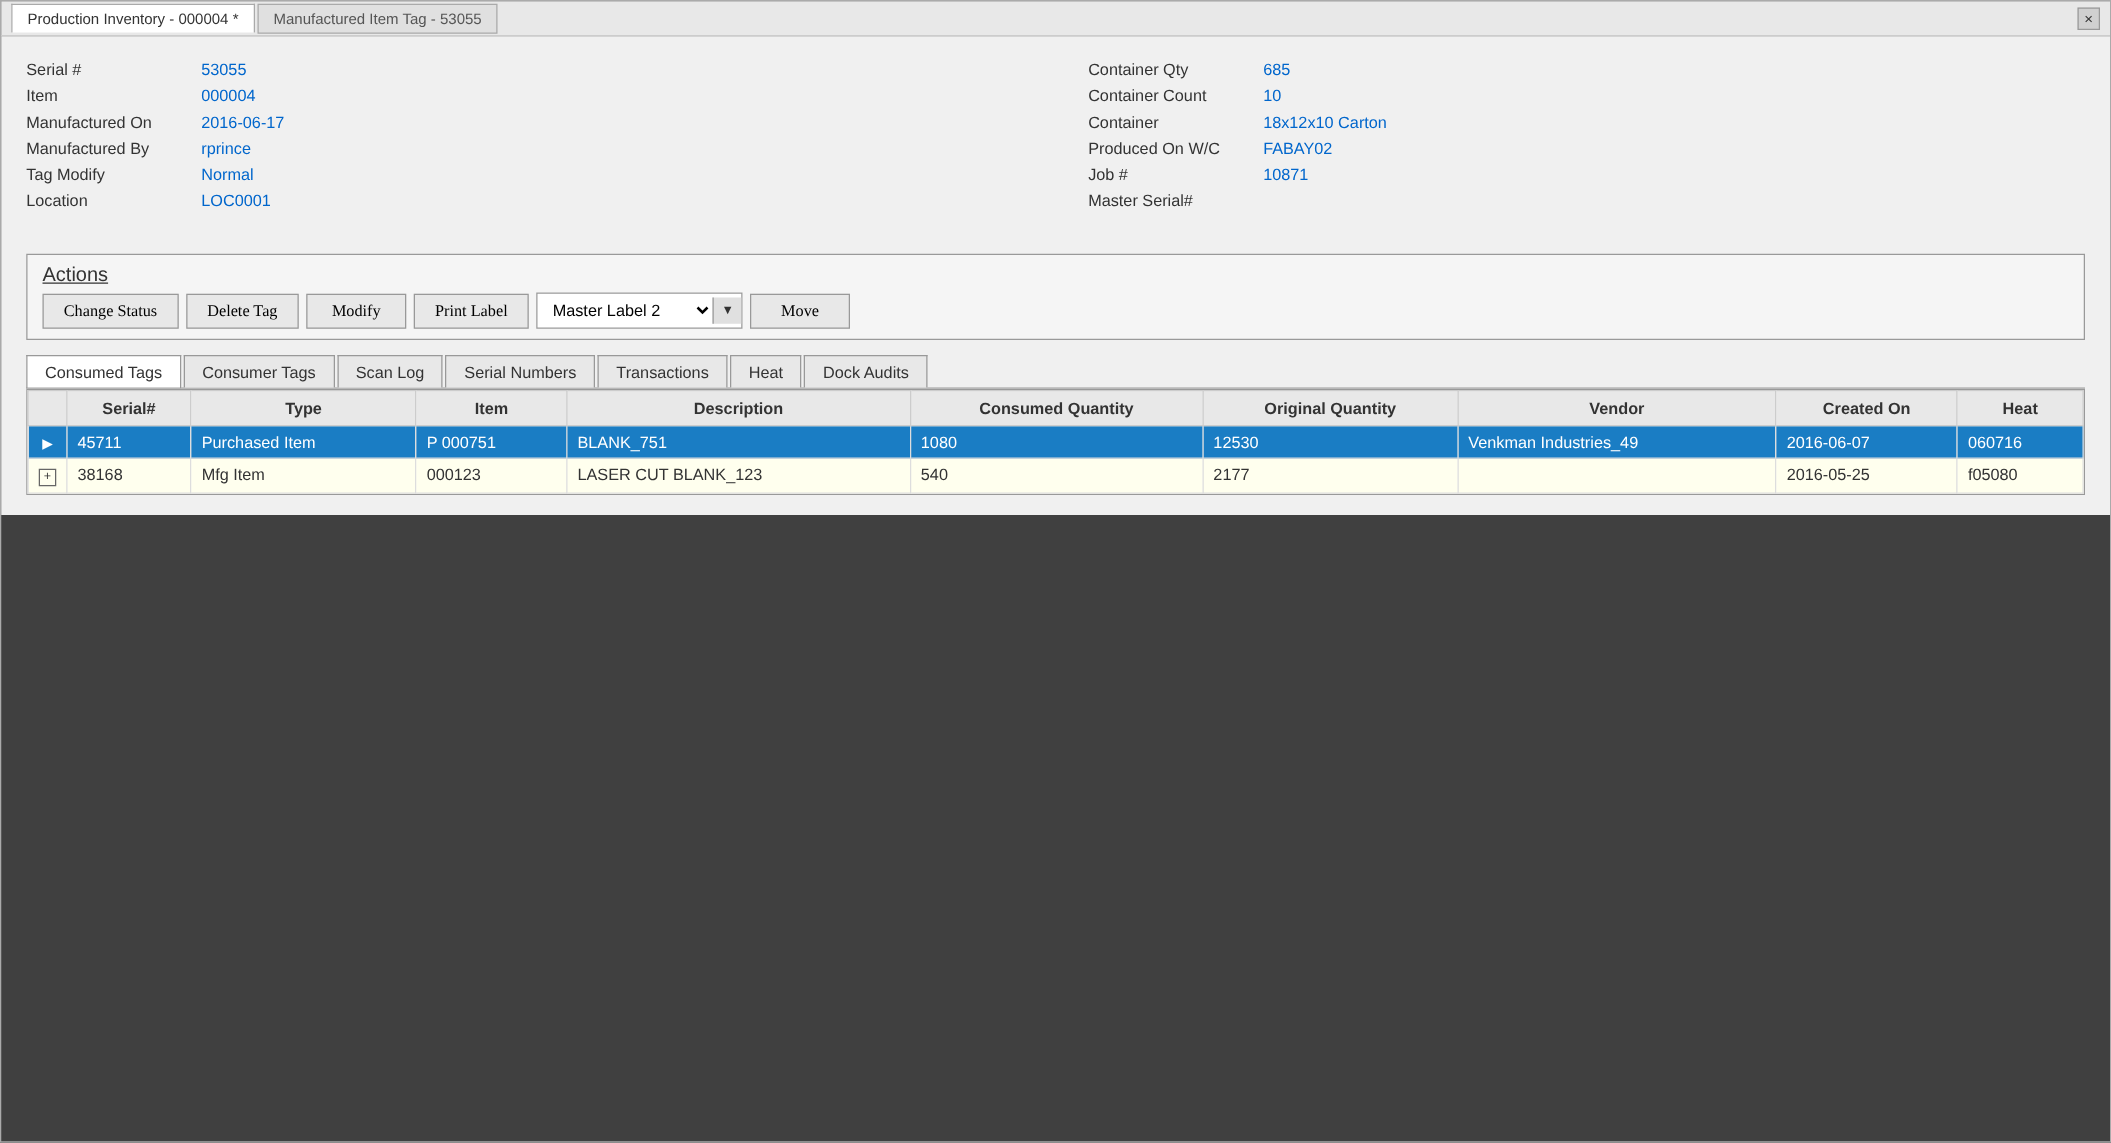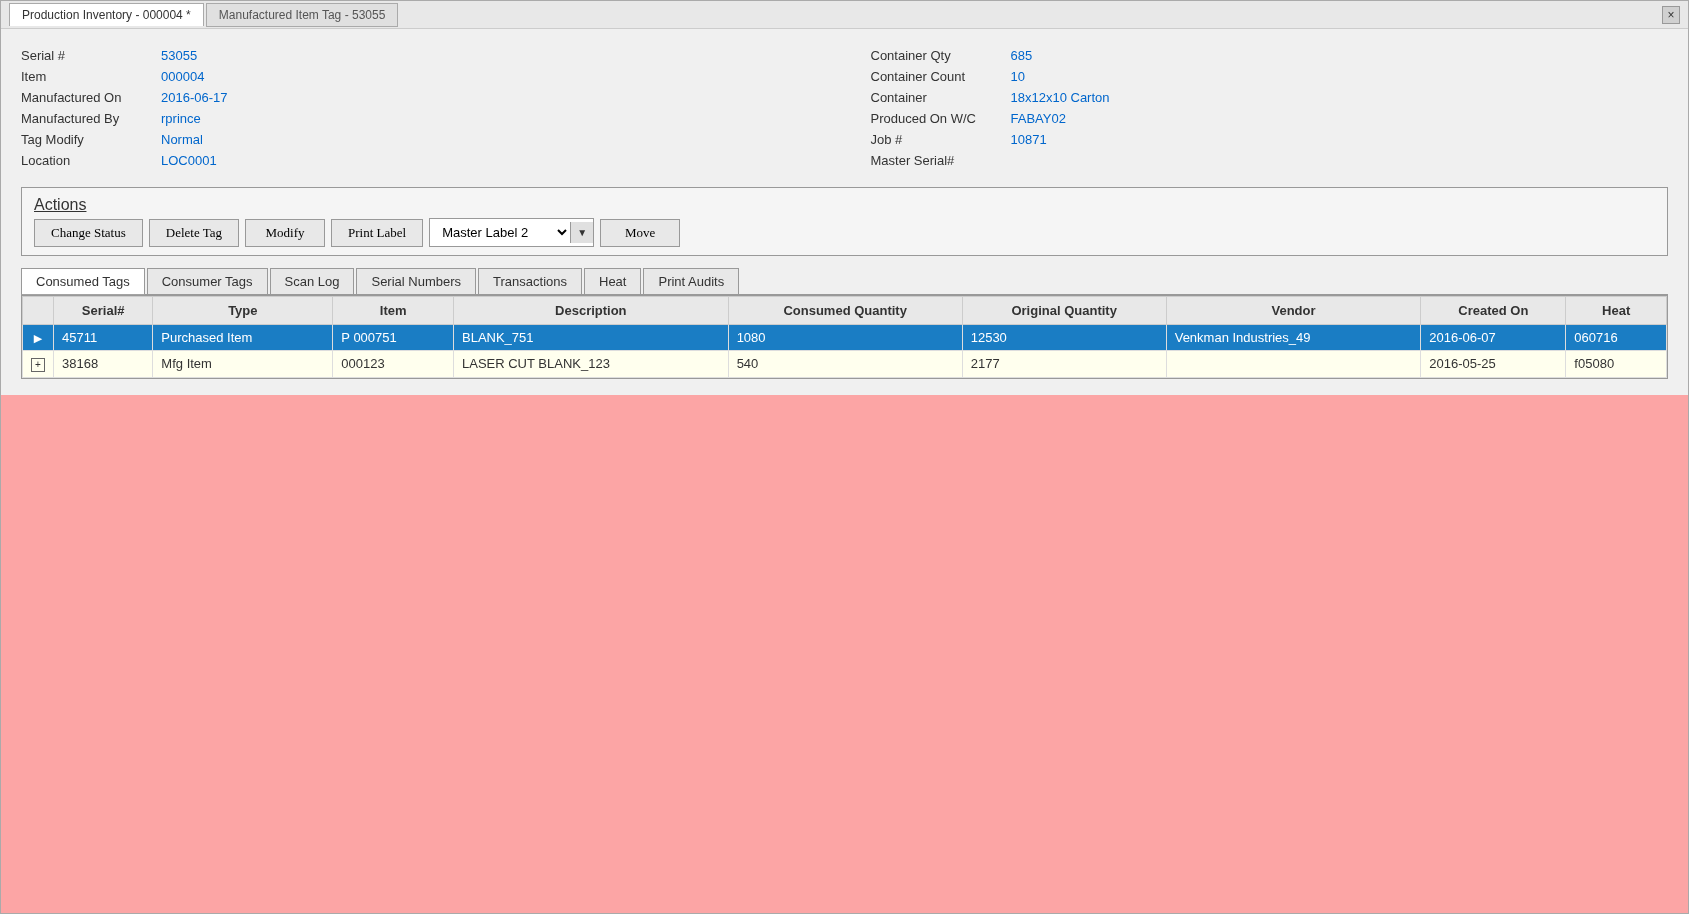--- a/index.html
+++ b/index.html
@@ -1,27 +1,27 @@
 <!DOCTYPE html>
 <html><head>
   <meta charset="utf-8">
   <style>
     * { box-sizing: border-box; margin: 0; padding: 0; }
     body { font-family: Arial, sans-serif; font-size: 13px; background: #f0f0f0; color: #333; }
 
-    .window { width: 1689px; min-height: 914px; background: #fca5a5; border: 1px solid #aaa; position: relative; }
+    .window { width: 1689px; min-height: 914px; background: #404040; border: 1px solid #aaa; position: relative; }
 
     .title-bar { display: flex; align-items: center; background: #e8e8e8; border-bottom: 1px solid #ccc; padding: 4px 8px; height: 28px; }
     .tab-title { background: #fff; border: 1px solid #aaa; border-bottom: none; padding: 4px 12px; font-size: 12px; margin-right: 2px; cursor: pointer; }
     .tab-title.inactive { background: #e0e0e0; border-bottom: 1px solid #aaa; color: #555; }
     .close-btn { margin-left: auto; background: #d0d0d0; border: 1px solid #999; width: 18px; height: 18px; display: flex; align-items: center; justify-content: center; cursor: pointer; font-size: 12px; }
 
     .content { padding: 16px 20px; background: #f0f0f0; }
 
-    .info-section { display: grid; grid-template-columns: 1fr 1fr; gap: 0 52px; margin-bottom: 16px; }
+    .info-section { display: grid; grid-template-columns: 1fr 1fr; gap: 0 52px; margin-bottom: 32px; }
     .info-row { display: flex; align-items: baseline; padding: 3px 0; }
     .info-label { color: #333; min-width: 140px; font-size: 13px; }
     .info-value { color: #0066cc; font-size: 13px; }
 
     .actions-group { border: 1px solid #999; padding: 8px 12px; margin-bottom: 12px; background: #f5f5f5; }
     .actions-title { font-size: 16px; color: #333; margin-bottom: 4px; text-decoration: underline; }
     .actions-buttons { display: flex; gap: 6px; align-items: center; }
     .btn { background: #e8e8e8; border: 1px solid #999; padding: 5px 16px; font-size: 13px; cursor: pointer; min-width: 80px; font-family: Liberation Serif, serif; }
     .label-select-container { display: flex; align-items: center; border: 1px solid #999; background: #fff; }
     .label-select { border: none; background: transparent; padding: 5px 8px; font-size: 13px; outline: none; min-width: 140px; }
@@ -131,21 +131,21 @@
       </div>
     </div>
 
     <div class="tabs-nav">
       <div class="tab-nav-item active">Consumed Tags</div>
       <div class="tab-nav-item">Consumer Tags</div>
       <div class="tab-nav-item">Scan Log</div>
       <div class="tab-nav-item">Serial Numbers</div>
       <div class="tab-nav-item">Transactions</div>
       <div class="tab-nav-item">Heat</div>
-      <div class="tab-nav-item">Print Audits</div>
+      <div class="tab-nav-item">Dock Audits</div>
     </div>
 
     <div class="table-container">
       <table class="data-table">
         <thead>
           <tr>
             <th style="width:22px;"></th>
             <th>Serial#</th>
             <th>Type</th>
             <th>Item</th>

